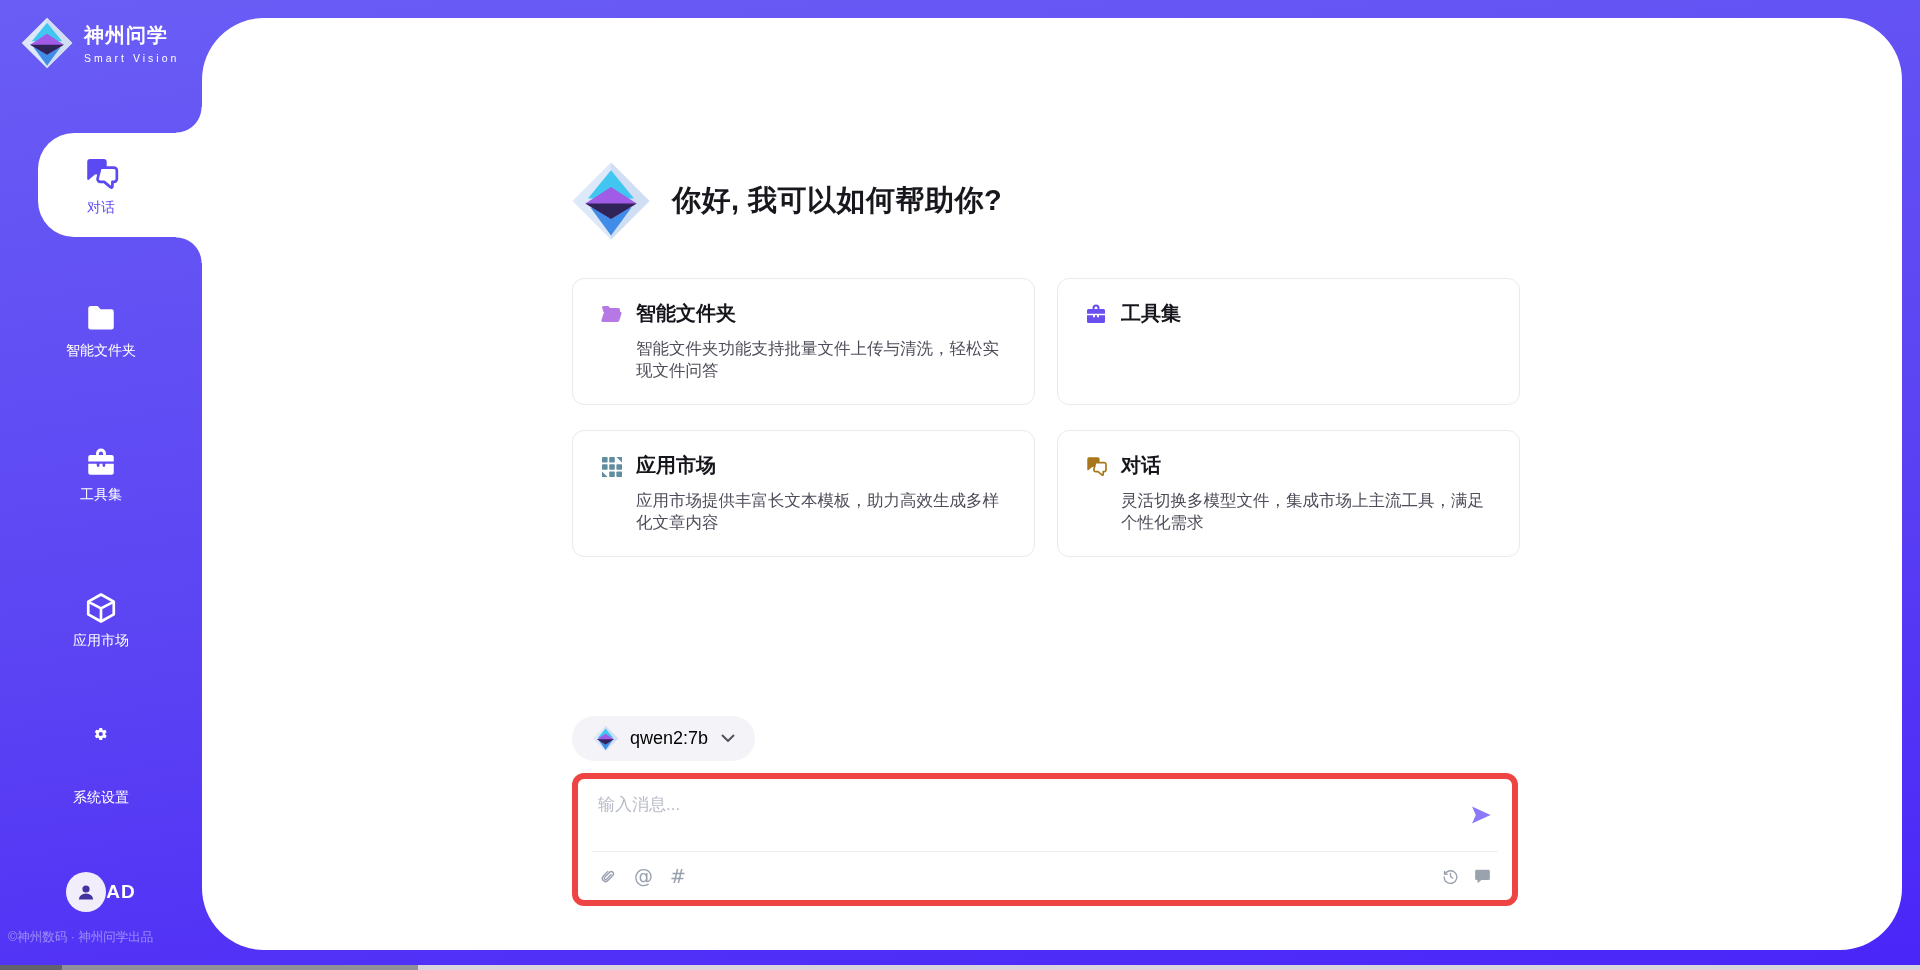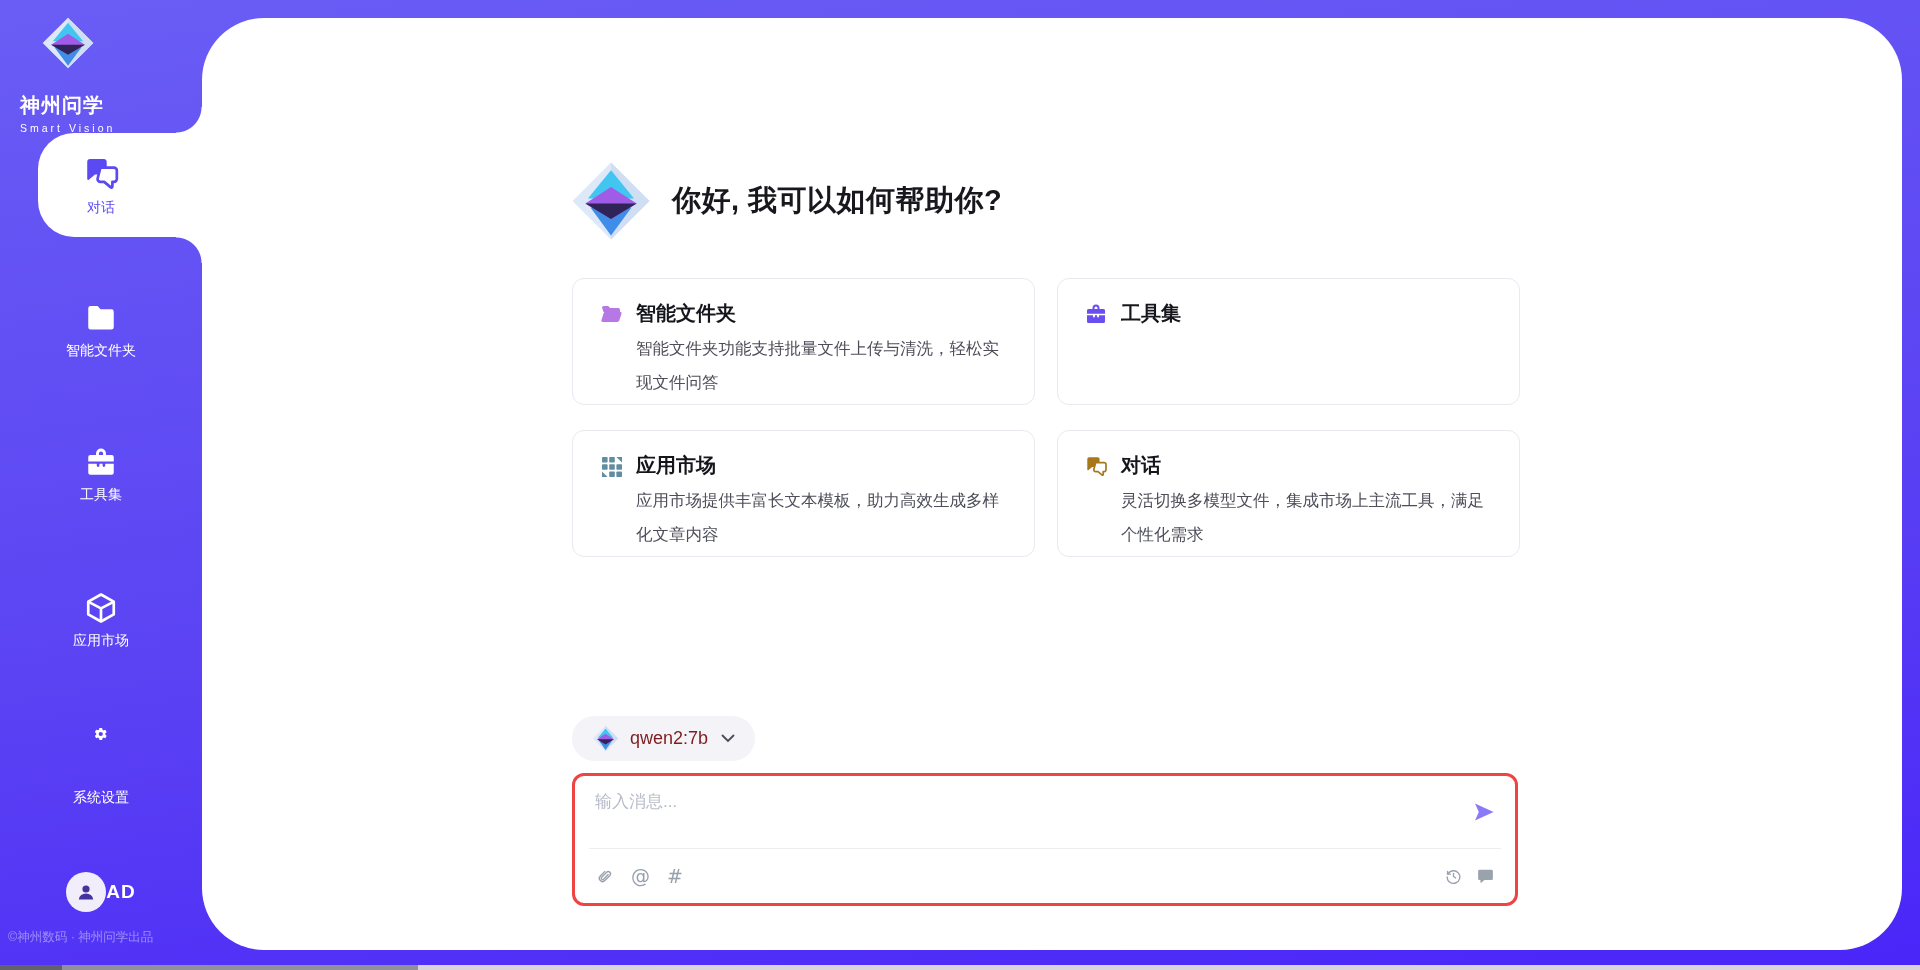--- a/index.html
+++ b/index.html
@@ -18,21 +18,21 @@
   .active-blob {
     position:absolute; left:38px; top:133px; width:166px; height:104px;
     background:#ffffff; border-radius:36px 0 0 36px; z-index:2;
   }
   .blob-corner { position:absolute; width:26px; height:26px; z-index:2; }
   .blob-corner.top    { left:176px; top:107px; background:radial-gradient(circle 26px at 0 0,   rgba(0,0,0,0) 25px, #ffffff 26px); }
   .blob-corner.bottom { left:176px; top:237px; background:radial-gradient(circle 26px at 0 100%,rgba(0,0,0,0) 25px, #ffffff 26px); }
 
   
   .sidebar { position:absolute; left:0; top:0; width:202px; height:970px; z-index:3; }
-  .brand { position:absolute; left:20px; top:16px; display:flex; align-items:center; gap:22px;flex-direction:column; }
+  .brand { position:absolute; left:20px; top:16px; display:flex; align-items:center; gap:10px; }
   .brand svg { width:54px; height:54px; }
   .brand-text { color:#ffffff; }
   .brand-name { font-size:20px; font-weight:700; letter-spacing:1px; }
   .brand-sub  { font-size:10.5px; letter-spacing:3px; margin-top:3px; }
 
   .nav-item {
     position:absolute; left:0; width:202px; display:flex; flex-direction:column;
     align-items:center; justify-content:center; gap:7px; cursor:pointer; color:#ffffff;
   }
   .nav-item .nav-icon { width:34px; height:34px; display:block; }
@@ -68,33 +68,33 @@
 
   .cards { position:absolute; left:572px; top:278px; width:948px;
     display:grid; grid-template-columns:463px 463px; column-gap:22px; row-gap:25px; }
   .card {
     height:127px; background:#ffffff; border:1px solid #e9e9f0; border-radius:12px;
     padding:21px 26px; cursor:pointer;
   }
   .card-head { display:flex; align-items:center; gap:13px; }
   .card-head svg { width:24px; height:24px; flex:0 0 24px; }
   .card-title { font-size:20px; font-weight:700; color:#15151c; }
-  .card-desc { margin-top:4px; margin-left:37px; font-size:16.5px; line-height:34px; color:#4e4e5a; }
+  .card-desc { margin-top:10px; margin-left:37px; font-size:16.5px; line-height:22px; color:#4e4e5a; }
 
   .model-pill {
     position:absolute; left:572px; top:716px; height:45px; border-radius:23px;
     background:#f3f3f8; display:flex; align-items:center; gap:11px; padding:0 20px; cursor:pointer;
   }
   .model-pill svg.logo { width:27px; height:27px; }
-  .model-name { font-size:18px; color:#7f1d1d; }
+  .model-name { font-size:18px; color:#000000; }
   .model-pill .chev { width:14px; height:9px; margin-left:2px; }
 
   .composer {
     position:absolute; left:572px; top:773px; width:946px; height:133px;
-    background:#ffffff; border:3px solid #ef4444; border-radius:12px;
+    background:#ffffff; border:6px solid #ef4444; border-radius:12px;
   }
   .composer textarea {
     position:absolute; left:20px; top:14px; width:850px; height:52px;
     border:none; outline:none; resize:none; font-family:inherit;
     font-size:17px; color:#33333c; background:transparent;
   }
   .composer textarea::placeholder { color:#b7bbc7; }
   .send-btn { position:absolute; right:18px; top:24px; width:26px; height:26px; cursor:pointer; border:none; background:transparent; }
   .send-btn svg { width:24px; height:24px; }
   .composer-divider { position:absolute; left:14px; right:14px; top:72px; border-top:1px solid #ededf2; }

